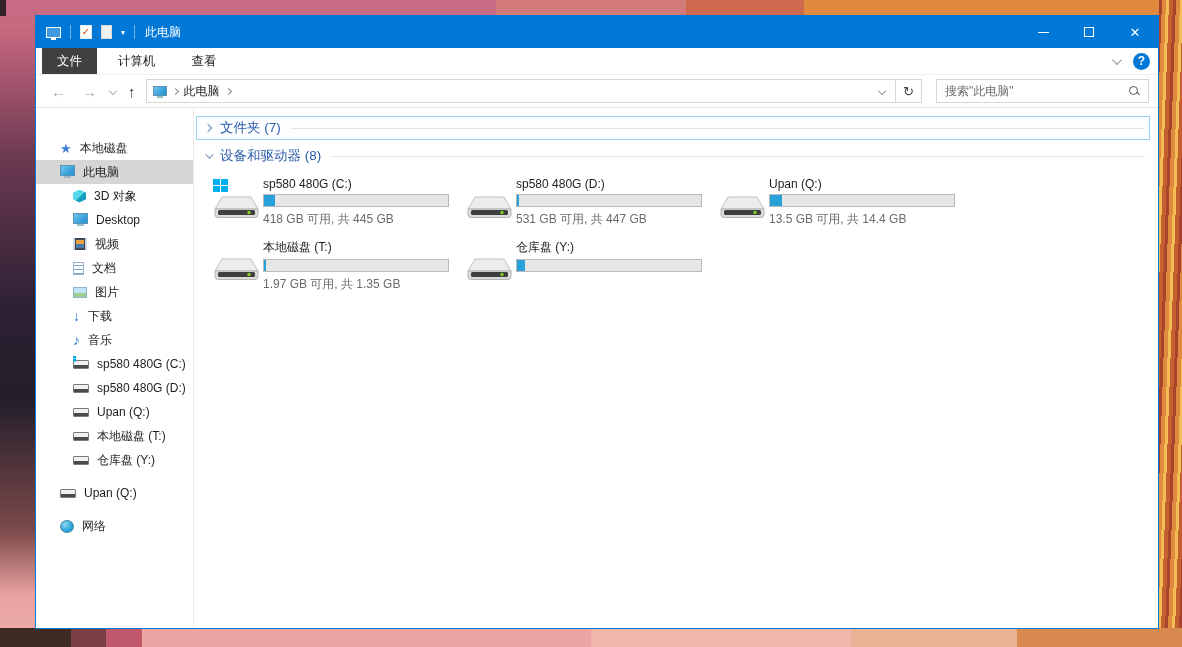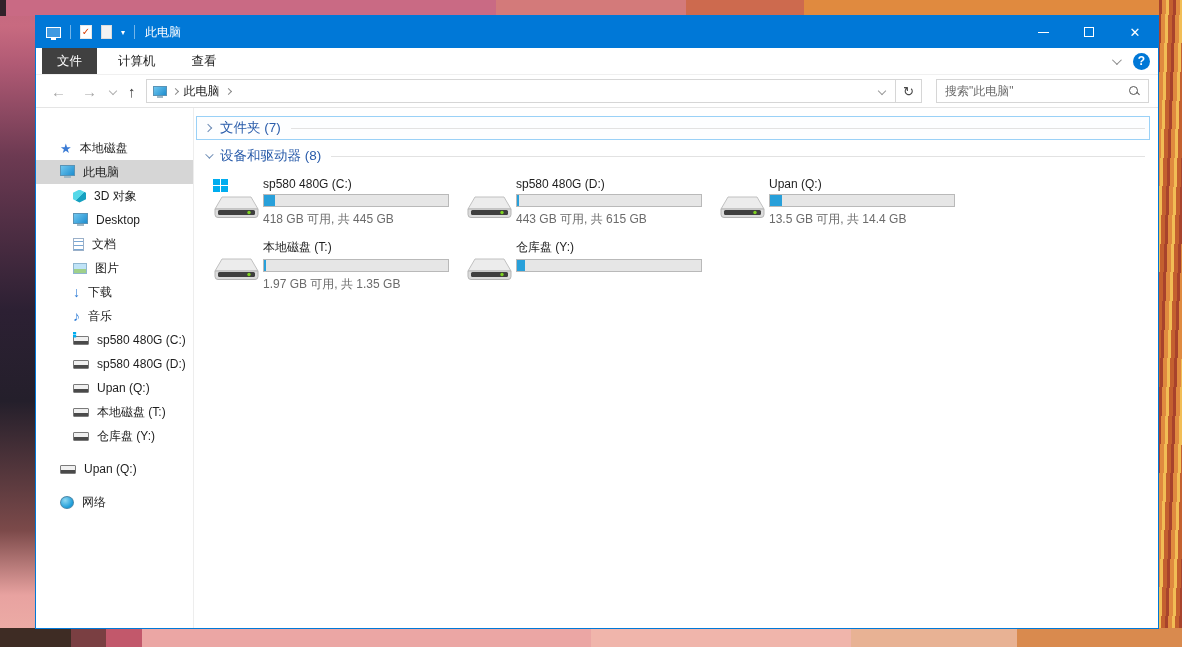--- a/index.html
+++ b/index.html
@@ -202,20 +202,24 @@
       </div>
       <div class="side-item lvl1">
         <span class="sico ico-cube"></span>
         <span>3D 对象</span>
       </div>
       <div class="side-item lvl1">
         <span class="sico ico-monitor"></span>
         <span>Desktop</span>
       </div>
       <div class="side-item lvl1">
+        <span class="sico ico-film"></span>
+        <span>视频</span>
+      </div>
+      <div class="side-item lvl1">
         <span class="sico ico-doc"></span>
         <span>文档</span>
       </div>
       <div class="side-item lvl1">
         <span class="sico ico-pic"></span>
         <span>图片</span>
       </div>
       <div class="side-item lvl1">
         <span class="sico ico-down">↓</span>
         <span>下载</span>
@@ -294,21 +298,21 @@
               <path d="M2,24 h43 v5.5 a3,3 0 0 1 -3,3 h-37 a3,3 0 0 1 -3,-3 z" fill="#dcdcdc" stroke="#b5b5b5"></path>
               <rect x="5" y="25" width="37" height="5" rx="1.5" fill="#3f3f3f"></rect>
               <circle cx="36" cy="27.5" r="1.7" fill="#7ed321"></circle>
             </svg>
           </div>
           <div class="tile-details">
             <div class="d-name">sp580 480G (D:)</div>
             <div class="d-bar">
                 <div class="d-fill" style="width: 1%;"></div>
               </div>
-            <div class="d-info">443 GB 可用, 共 615 GB</div>
+            <div class="d-info">531 GB 可用, 共 447 GB</div>
           </div>
         </div>
 
         <div class="tile">
           <div class="tile-iconbox">
             <svg width="46" height="38" viewBox="0 0 46 38">
               <polygon points="9,12 38,12 45,24 2,24" fill="#ececec" stroke="#c0c0c0" stroke-width="1"></polygon>
               <path d="M2,24 h43 v5.5 a3,3 0 0 1 -3,3 h-37 a3,3 0 0 1 -3,-3 z" fill="#dcdcdc" stroke="#b5b5b5"></path>
               <rect x="5" y="25" width="37" height="5" rx="1.5" fill="#3f3f3f"></rect>
               <circle cx="36" cy="27.5" r="1.7" fill="#7ed321"></circle>

